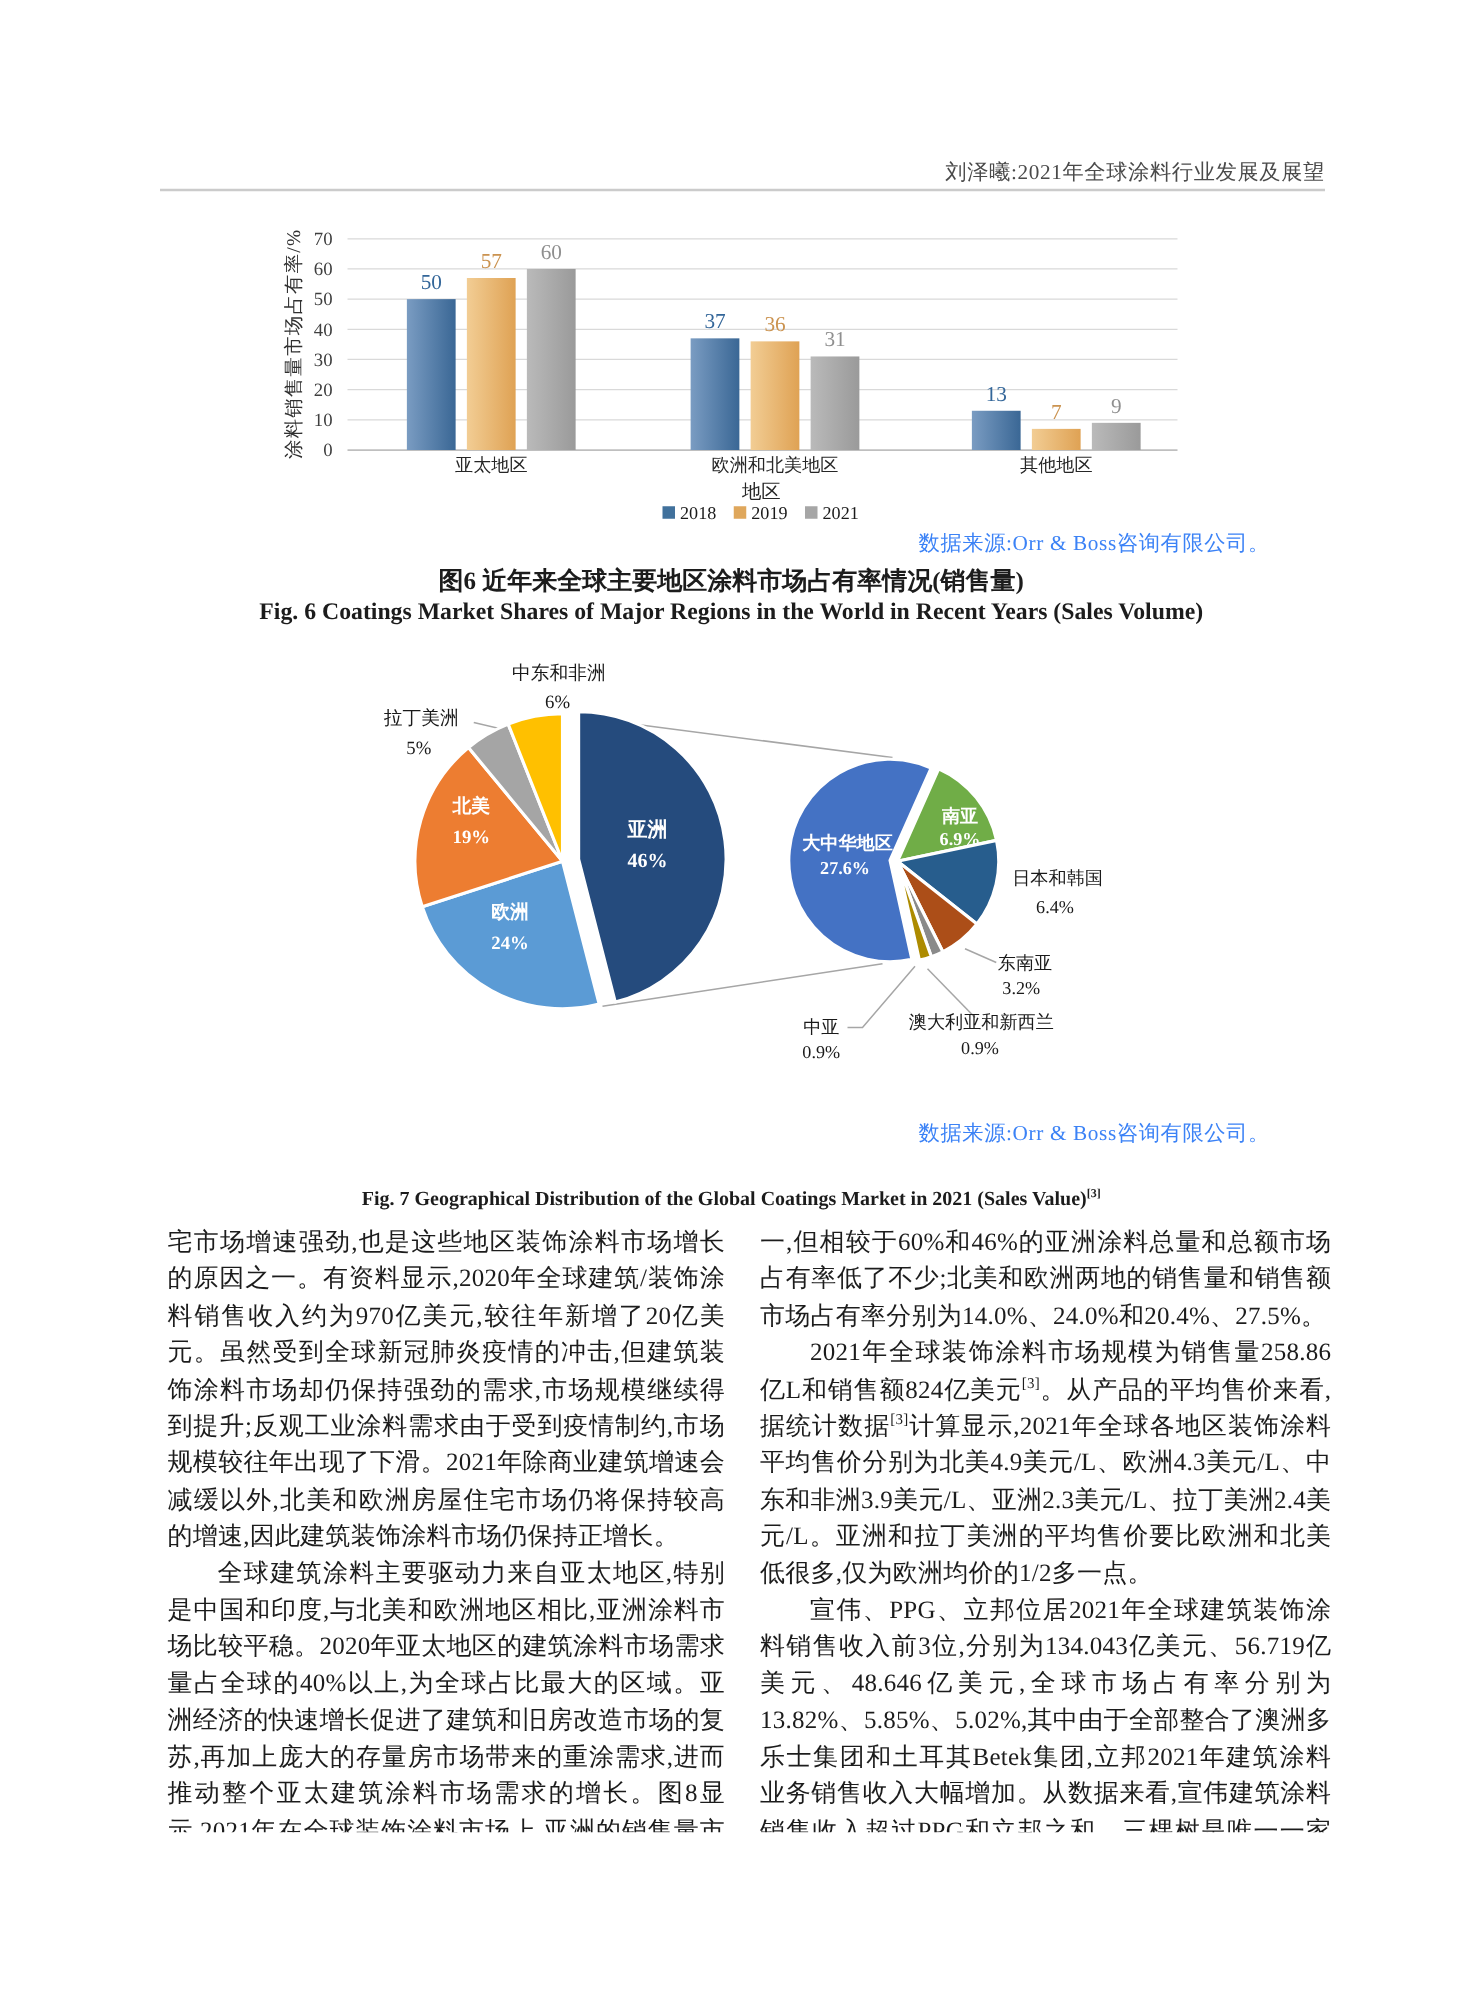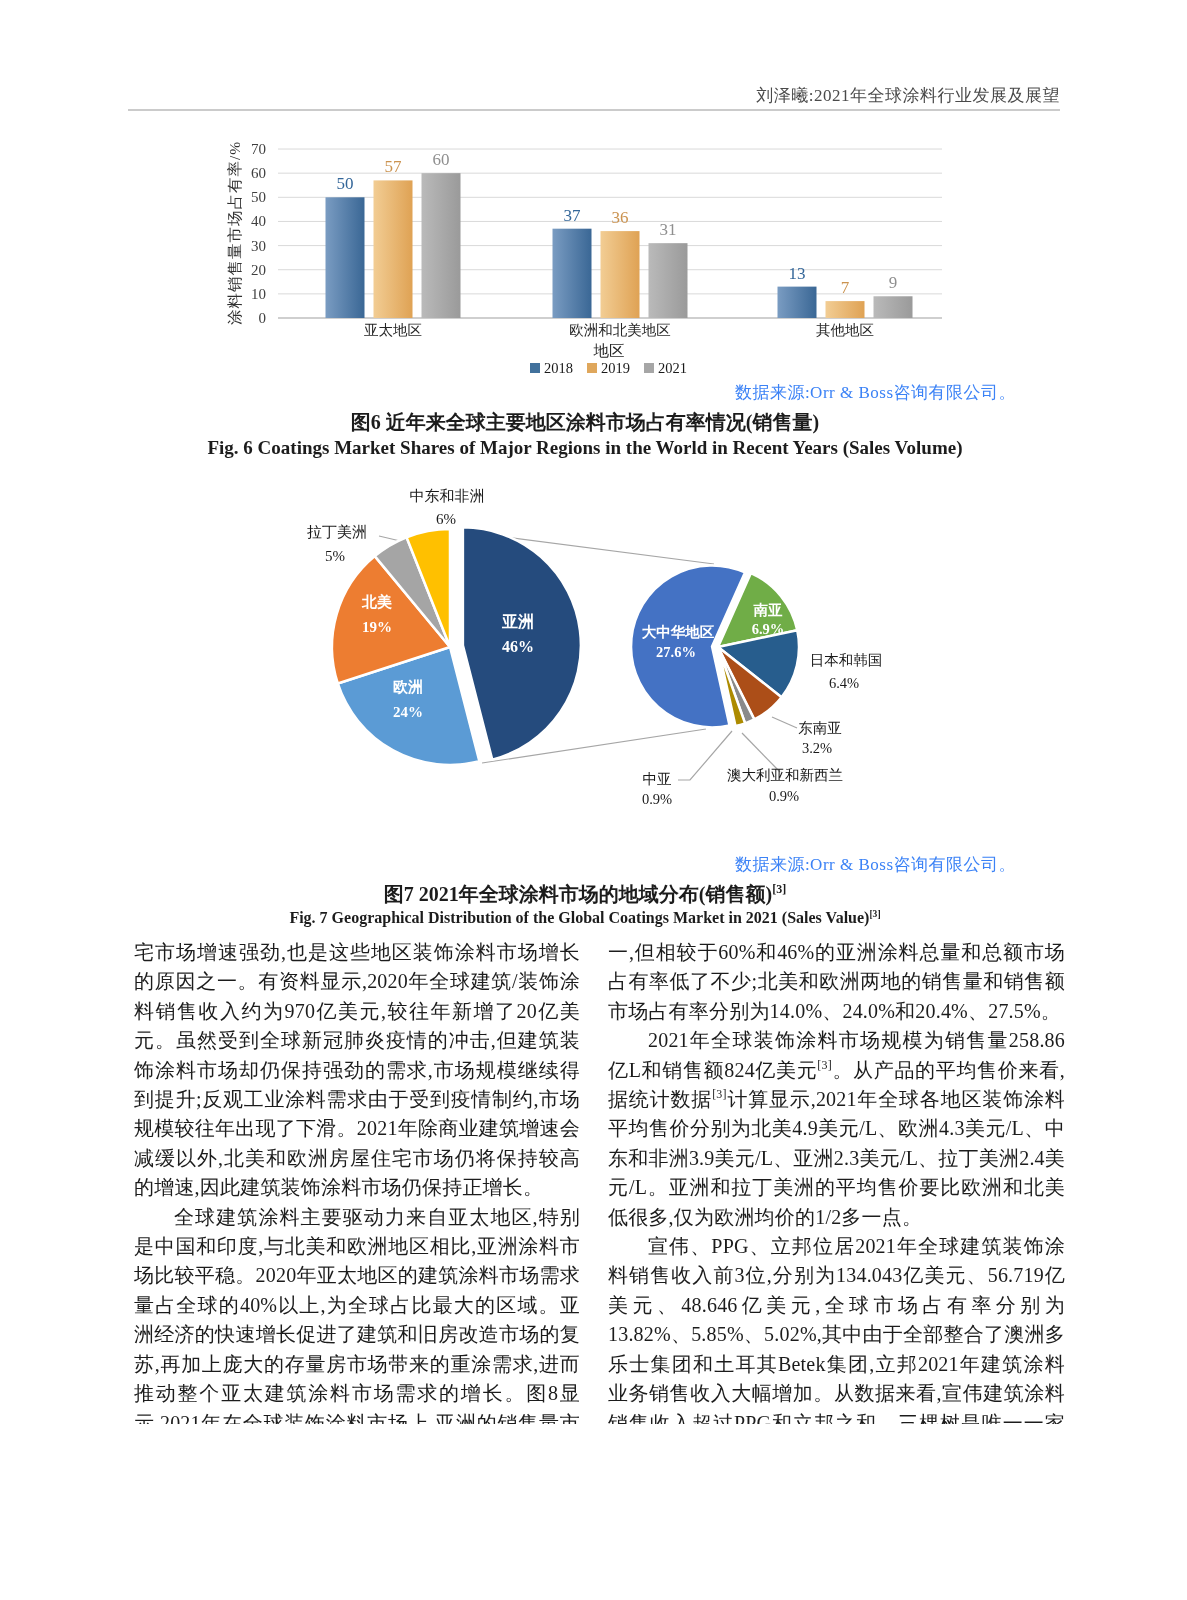--- a/index.html
+++ b/index.html
@@ -1,17 +1,17 @@
 <!DOCTYPE html>
 <html><head>
 <meta charset="utf-8">
 <style>
   html,body{margin:0;padding:0;background:#ffffff;}
   .page{position:relative;width:1187px;height:1424px;background:#ffffff;overflow:hidden;
-        font-family:"Liberation Serif","DejaVu Serif",serif;color:#1c1c1c;}
+        font-family:"Liberation Serif","DejaVu Serif",serif;color:#1c1c1c;margin-top:42px;}
   .running-title{position:absolute;top:84px;left:0;width:1060px;text-align:right;
         font-size:17px;color:#4a4a4a;letter-spacing:.5px;}
   .head-rule{position:absolute;top:109px;left:128px;width:932px;height:2px;background:#cbcbcb;}
   svg{font-family:"Liberation Serif","DejaVu Serif",serif;}
   .fig6-svg{position:absolute;left:130px;top:135px;}
   .fig7-svg{position:absolute;left:130px;top:478px;}
   .datasource{position:absolute;right:171px;width:600px;text-align:right;
         font-size:17px;color:#3b82f6;letter-spacing:.5px;}
   .ds1{top:381px;} .ds2{top:853px;}
   .caption{position:absolute;left:120px;width:930px;text-align:center;font-weight:bold;}
@@ -159,21 +159,20 @@
         <text x="655" y="299" text-anchor="middle" dominant-baseline="middle" font-size="14.5" font-weight="normal" fill="#1a1a1a">澳大利亚和新西兰</text>
         <text x="654" y="320" text-anchor="middle" dominant-baseline="middle" font-size="14.5" font-weight="normal" fill="#1a1a1a">0.9%</text>
         <text x="527" y="303" text-anchor="middle" dominant-baseline="middle" font-size="14.5" font-weight="normal" fill="#1a1a1a">中亚</text>
         <text x="527" y="323" text-anchor="middle" dominant-baseline="middle" font-size="14.5" font-weight="normal" fill="#1a1a1a">0.9%</text>
         <text x="548" y="156" text-anchor="middle" dominant-baseline="middle" font-size="14.5" font-weight="bold" fill="#ffffff">大中华地区</text>
         <text x="546" y="176" text-anchor="middle" dominant-baseline="middle" font-size="14.5" font-weight="bold" fill="#ffffff">27.6%</text>
       </g>
     </svg>
 
   <div class="datasource ds2">数据来源:Orr &amp; Boss咨询有限公司。</div>
-  <div class="caption cap-zh7">图7  2021年全球涂料市场的地域分布(销售额)<sup>[3]</sup></div>
   <div class="caption cap-en7">Fig. 7  Geographical Distribution of the Global Coatings Market in 2021 (Sales Value)<sup>[3]</sup></div>
 
   <div class="col col-left" id="col-left">
       <p class="para">宅市场增速强劲,也是这些地区装饰涂料市场增长的原因之一。有资料显示,2020年全球建筑/装饰涂料销售收入约为970亿美元,较往年新增了20亿美元。虽然受到全球新冠肺炎疫情的冲击,但建筑装饰涂料市场却仍保持强劲的需求,市场规模继续得到提升;反观工业涂料需求由于受到疫情制约,市场规模较往年出现了下滑。2021年除商业建筑增速会减缓以外,北美和欧洲房屋住宅市场仍将保持较高的增速,因此建筑装饰涂料市场仍保持正增长。</p>
       <p class="para indent">全球建筑涂料主要驱动力来自亚太地区,特别是中国和印度,与北美和欧洲地区相比,亚洲涂料市场比较平稳。2020年亚太地区的建筑涂料市场需求量占全球的40%以上,为全球占比最大的区域。亚洲经济的快速增长促进了建筑和旧房改造市场的复苏,再加上庞大的存量房市场带来的重涂需求,进而推动整个亚太建筑涂料市场需求的增长。图8显示,2021年在全球装饰涂料市场上,亚洲的销售量市场占有率和销售额市场占有率分别为49.6%和36.1%;尽管位居全球第</p>
     </div>
   <div class="col col-right" id="col-right">
       <p class="para">一,但相较于60%和46%的亚洲涂料总量和总额市场占有率低了不少;北美和欧洲两地的销售量和销售额市场占有率分别为14.0%、24.0%和20.4%、27.5%。</p>
       <p class="para indent">2021年全球装饰涂料市场规模为销售量258.86亿L和销售额824亿美元<sup>[3]</sup>。从产品的平均售价来看,据统计数据<sup>[3]</sup>计算显示,2021年全球各地区装饰涂料平均售价分别为北美4.9美元/L、欧洲4.3美元/L、中东和非洲3.9美元/L、亚洲2.3美元/L、拉丁美洲2.4美元/L。亚洲和拉丁美洲的平均售价要比欧洲和北美低很多,仅为欧洲均价的1/2多一点。</p>
       <p class="para indent">宣伟、PPG、立邦位居2021年全球建筑装饰涂料销售收入前3位,分别为134.043亿美元、56.719亿美元、48.646亿美元,全球市场占有率分别为13.82%、5.85%、5.02%,其中由于全部整合了澳洲多乐士集团和土耳其Betek集团,立邦2021年建筑涂料业务销售收入大幅增加。从数据来看,宣伟建筑涂料销售收入超过PPG和立邦之和。三棵树是唯一一家跻身全球装饰涂料10强的中国企业,并以10.671亿美元位居第8</p>

